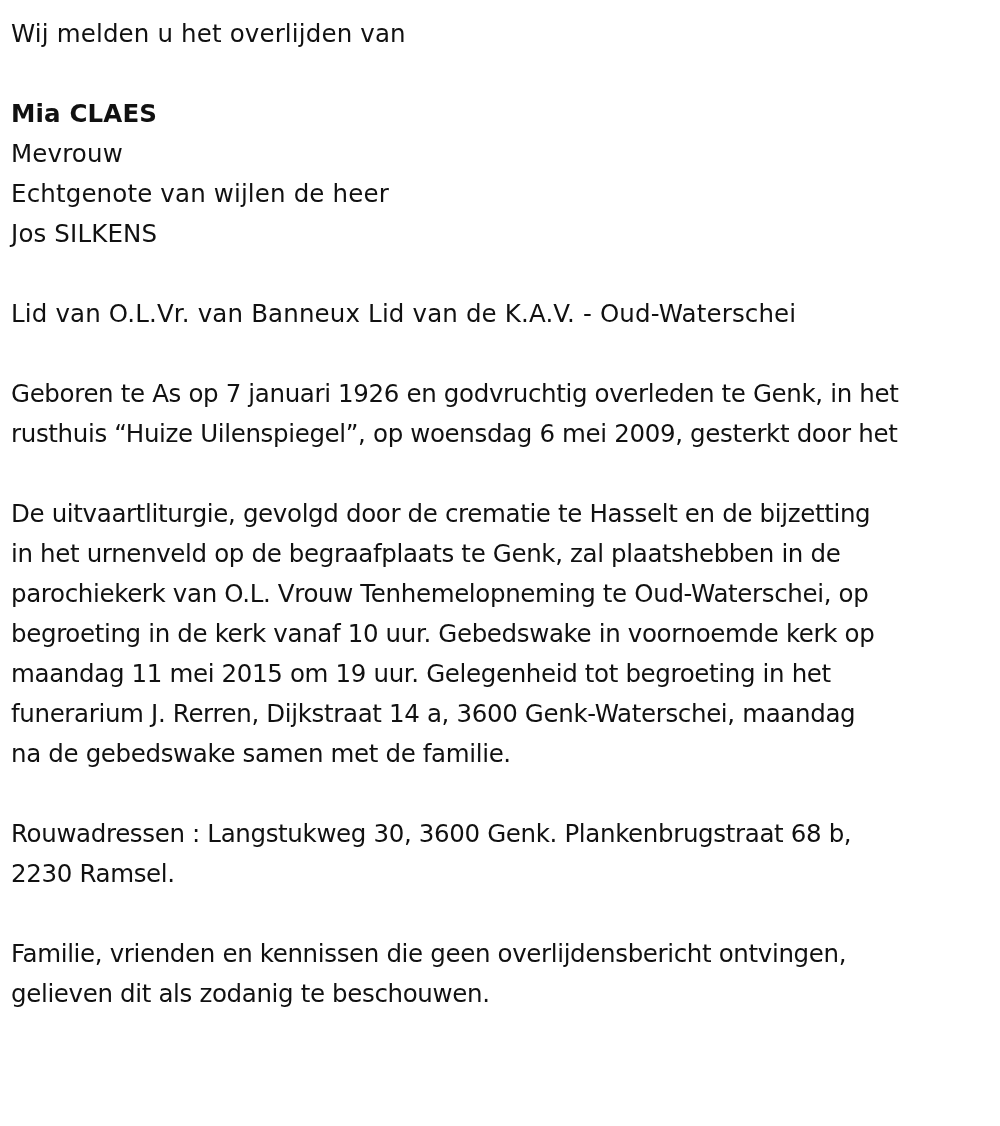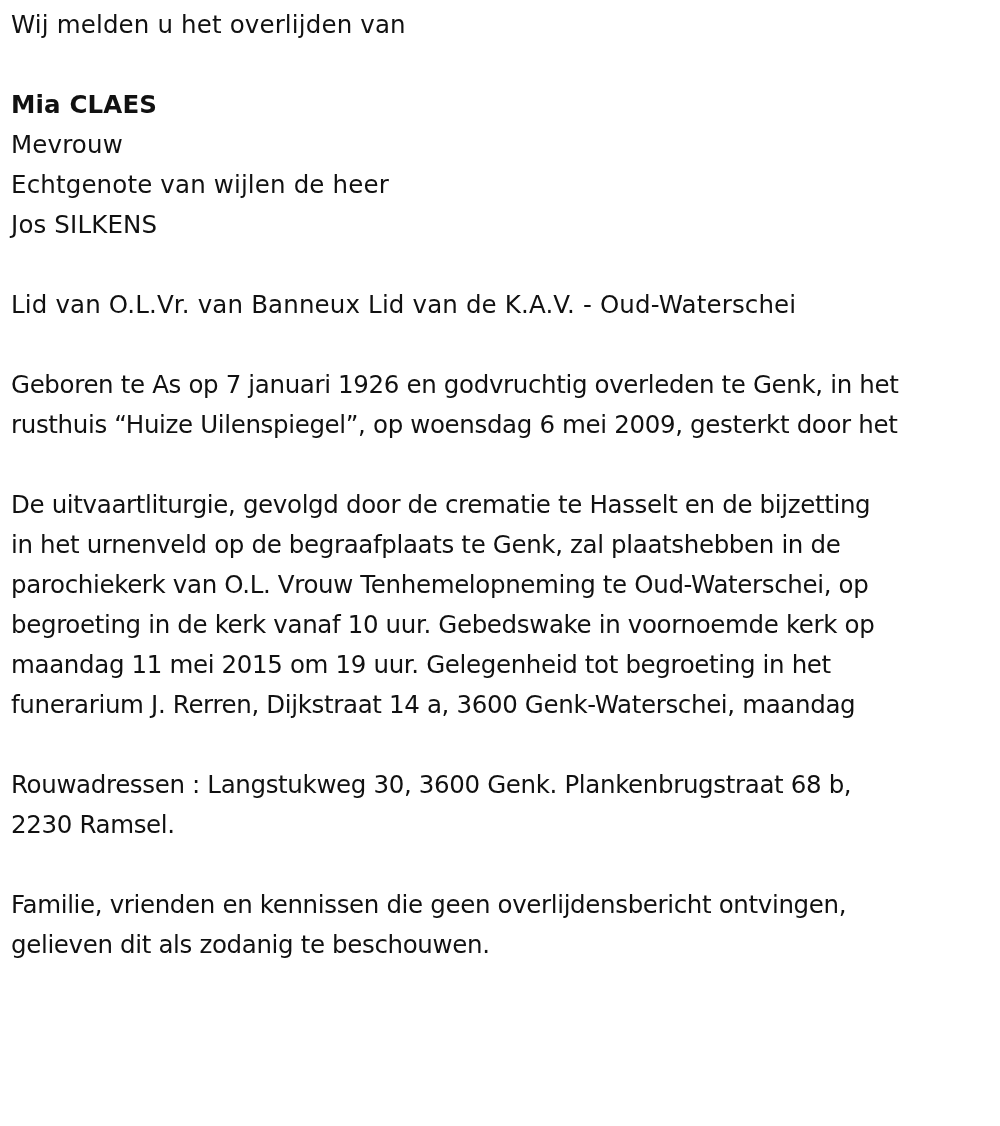--- a/index.html
+++ b/index.html
@@ -2,21 +2,21 @@
 <html><head>
   <meta charset="utf-8">
   <style>
     html, body { margin:0; padding:0; background:#ffffff; }
     body { width:1000px; height:1126px; overflow:hidden; }
     .doc {
       font-family: "DejaVu Sans", sans-serif;
       font-size: 24.5px;
       color: #111111;
       line-height: 40px;
-      padding: 5px 0 0 11px;
+      padding: 14px 0 0 11px;
       letter-spacing: 0.15px;
     }
     .line { white-space: nowrap; height:40px; }
     .blank { height:40px; }
     .bold { font-weight: bold; }
     .narrow { letter-spacing: -0.35px; }
   </style>
 </head>
 <body>
 
@@ -37,20 +37,21 @@
   </div>
   <div class="blank"></div>
 
   <div>
     <div class="line narrow">De uitvaartliturgie, gevolgd door de crematie te Hasselt en de bijzetting</div>
     <div class="line narrow">in het urnenveld op de begraafplaats te Genk, zal plaatshebben in de</div>
     <div class="line narrow">parochiekerk van O.L. Vrouw Tenhemelopneming te Oud-Waterschei, op</div>
     <div class="line narrow">begroeting in de kerk vanaf 10 uur. Gebedswake in voornoemde kerk op</div>
     <div class="line narrow">maandag 11 mei 2015 om 19 uur. Gelegenheid tot begroeting in het</div>
     <div class="line narrow">funerarium J. Rerren, Dijkstraat 14 a, 3600 Genk-Waterschei, maandag</div>
+    <div class="line narrow">na de gebedswake samen met de familie.</div>
   </div>
   <div class="blank"></div>
 
   <div>
     <div class="line narrow">Rouwadressen : Langstukweg 30, 3600 Genk. Plankenbrugstraat 68 b,</div>
     <div class="line narrow">2230 Ramsel.</div>
   </div>
   <div class="blank"></div>
 
   <div>

